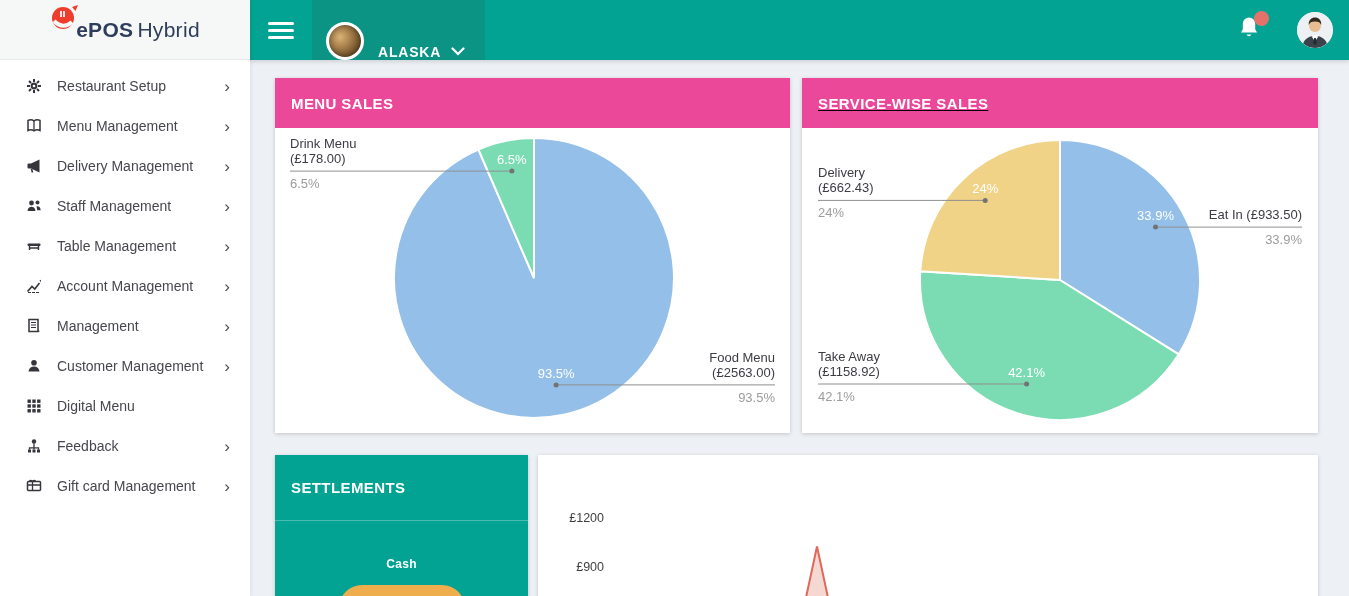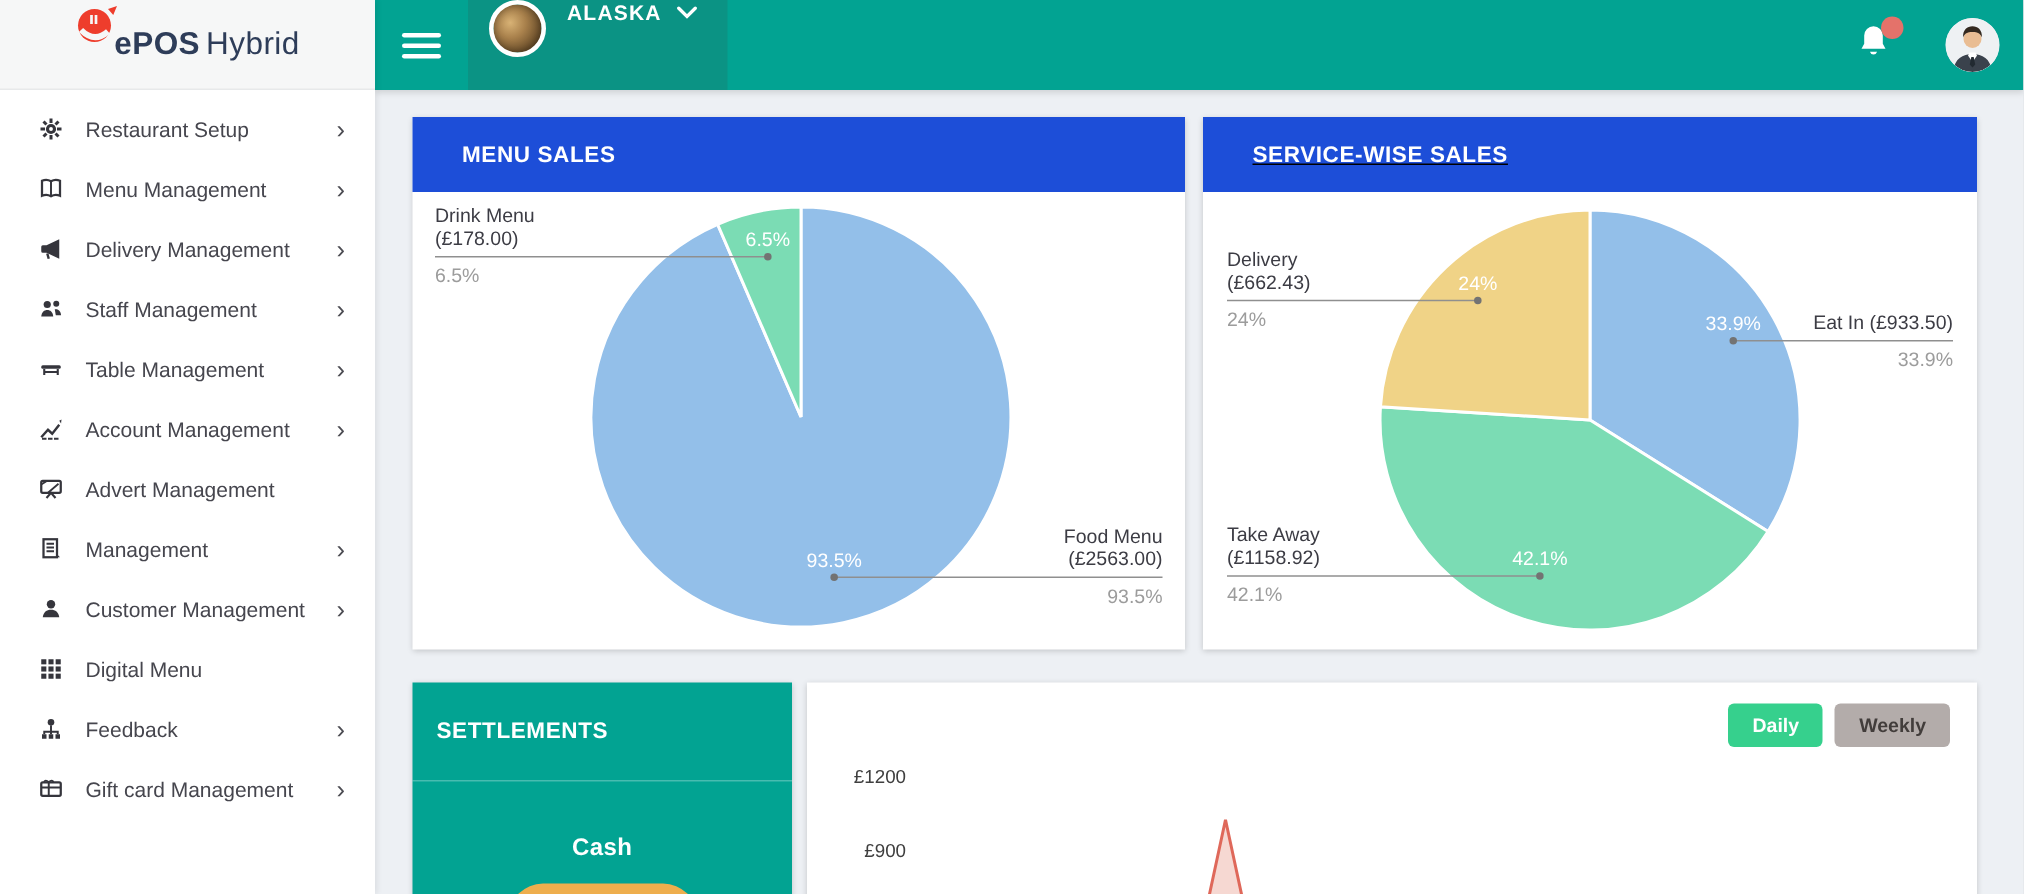--- a/index.html
+++ b/index.html
@@ -34,21 +34,21 @@
 
   
   .topbar {
     position:absolute; left:250px; top:0; width:1099px; height:60px;
     background:#02a392; display:flex; align-items:center; z-index:4;
     box-shadow:0 2px 4px rgba(0,0,0,.12);
   }
   .hamburger { margin-left:18px; width:26px; cursor:pointer; background:none; border:none; }
   .hamburger span { display:block; height:3px; background:#fff; border-radius:2px; margin:4px 0; }
   .venue {
-    height:60px; background:#0b9384; display:flex; align-items:flex-start;
+    height:60px; background:#0b9384; display:flex; align-items:flex-end;
     margin-left:18px; padding:0 20px 0 14px; cursor:pointer;
   }
   .venue-thumb {
     width:38px; height:38px; border-radius:50%; border:3px solid #fff;
     background:radial-gradient(circle at 35% 38%, #d8b275 0%, #a9814c 35%, #6e512c 70%, #46351d 100%);
     box-shadow:inset 0 0 6px rgba(0,0,0,.35);
   }
   .venue-name { color:#fff; font-weight:bold; font-size:14px; letter-spacing:.8px; margin:0 10px 0 14px; }
   .top-right { margin-left:auto; display:flex; align-items:center; }
   .bell-wrap { position:relative; margin-right:36px; cursor:pointer; }
@@ -57,32 +57,32 @@
     border-radius:50%; background:#e4726a;
   }
   .avatar { width:36px; height:36px; border-radius:50%; overflow:hidden; margin-right:16px; cursor:pointer; background:#eef1f3; }
 
   
   .content { position:absolute; left:250px; top:60px; width:1099px; height:536px; }
   .card {
     position:absolute; background:#fff; box-shadow:0 1px 4px rgba(0,0,0,.18);
   }
   .card-header {
-    height:50px; background:#1d4ed8; color:#fff; display:flex; align-items:center;
-    padding:0 33px; font-size:15px; font-weight:bold; letter-spacing:.4px;
+    height:50px; background:#ec4899; color:#fff; display:flex; align-items:center;
+    padding:0 16px; font-size:15px; font-weight:bold; letter-spacing:.4px;
   }
   #card-menu-sales   { left:25px;  top:18px;  width:515px; height:355px; }
   #card-service-sales{ left:552px; top:18px;  width:516px; height:355px;text-decoration:underline; }
   #card-settlements  { left:25px;  top:395px; width:253px; height:245px; background:#02a392; }
   #card-sales-chart  { left:288px; top:395px; width:780px; height:245px; }
 
   .settle-title { height:66px; display:flex; align-items:center; padding:0 16px;
     color:#fff; font-size:15px; font-weight:bold; letter-spacing:.4px;
     border-bottom:1px solid rgba(255,255,255,.28); }
-  .settle-method { text-align:center; color:#fff; font-size:16px; font-weight:bold; margin-top:36px; letter-spacing:.3px; }
+  .settle-method { text-align:center; color:#fff; font-size:12px; font-weight:bold; margin-top:36px; letter-spacing:.3px; }
   .settle-pill {
     margin:14px auto 0; width:126px; height:46px; border-radius:23px; background:#eeae4d;
     color:#fff; font-size:20px; font-weight:bold; display:flex; align-items:center; justify-content:center;
   }
 
   .toggle-row { position:absolute; top:14px; right:18px; display:flex; gap:8px; z-index:2; }
   .btn-toggle {
     border:none; border-radius:4px; padding:7px 16px; font-size:13px; font-weight:bold;
     cursor:pointer; font-family:"Liberation Sans", sans-serif;
   }
@@ -165,30 +165,20 @@
         <div class="nav-item">
           <span class="nav-icon">
             <svg width="16" height="16" viewBox="0 0 16 16">
               <path d="M1.5 13.5L6 8.5l2.8 2.6 4.7-6" fill="none" stroke="#35353c" stroke-width="1.6"></path>
               <path d="M13.5 2.5l1.5-.8-.3 2.6z" fill="#35353c"></path>
               <path d="M2 14.5h3M6 14.5h3M10 14.5h3" stroke="#35353c" stroke-width="1.2"></path>
             </svg>
           </span>
           <span class="nav-label">Account Management</span>
           <span class="nav-chevron">›</span>
-        </div>
-        <div class="nav-item">
-          <span class="nav-icon">
-            <svg width="16" height="16" viewBox="0 0 16 16">
-              <rect x="1.5" y="2.5" width="13" height="8" rx="1" fill="none" stroke="#35353c" stroke-width="1.5"></rect>
-              <path d="M1.5 5l4-2.5M6 10.5l7-6" stroke="#35353c" stroke-width="1.2"></path>
-              <path d="M5 14l3-3.5L11 14" fill="none" stroke="#35353c" stroke-width="1.4"></path>
-            </svg>
-          </span>
-          <span class="nav-label">Advert Management</span>
         </div>
         <div class="nav-item">
           <span class="nav-icon">
             <svg width="16" height="16" viewBox="0 0 16 16">
               <rect x="3" y="1.5" width="9" height="12" fill="none" stroke="#35353c" stroke-width="1.5"></rect>
               <path d="M5 4.5h5M5 7h5M5 9.5h5" stroke="#35353c" stroke-width="1.2"></path>
               <path d="M12 11.5l2 2h-2z" fill="#35353c"></path>
             </svg>
           </span>
           <span class="nav-label">Management</span>
@@ -344,24 +334,20 @@
         </svg>
     </section>
 
     <section class="card" id="card-settlements">
       <div class="settle-title">SETTLEMENTS</div>
       <div class="settle-method">Cash</div>
       <div class="settle-pill">£940.43</div>
     </section>
 
     <section class="card" id="card-sales-chart">
-      <div class="toggle-row">
-        <button class="btn-toggle btn-daily">Daily</button>
-        <button class="btn-toggle btn-weekly">Weekly</button>
-      </div>
       <svg id="area-sales" width="780" height="245" viewBox="0 0 780 245">
           <text x="66" y="67" fill="#3f3f3f" font-size="12.5" text-anchor="end">£1200</text>
           <text x="66" y="116" fill="#3f3f3f" font-size="12.5" text-anchor="end">£900</text>
           <polygon points="246,245 279,91.5 312,245" fill="#f6d8d2" stroke="#df685a" stroke-width="2"></polygon>
         </svg>
     </section>
 
   </main>
 </div>
 

